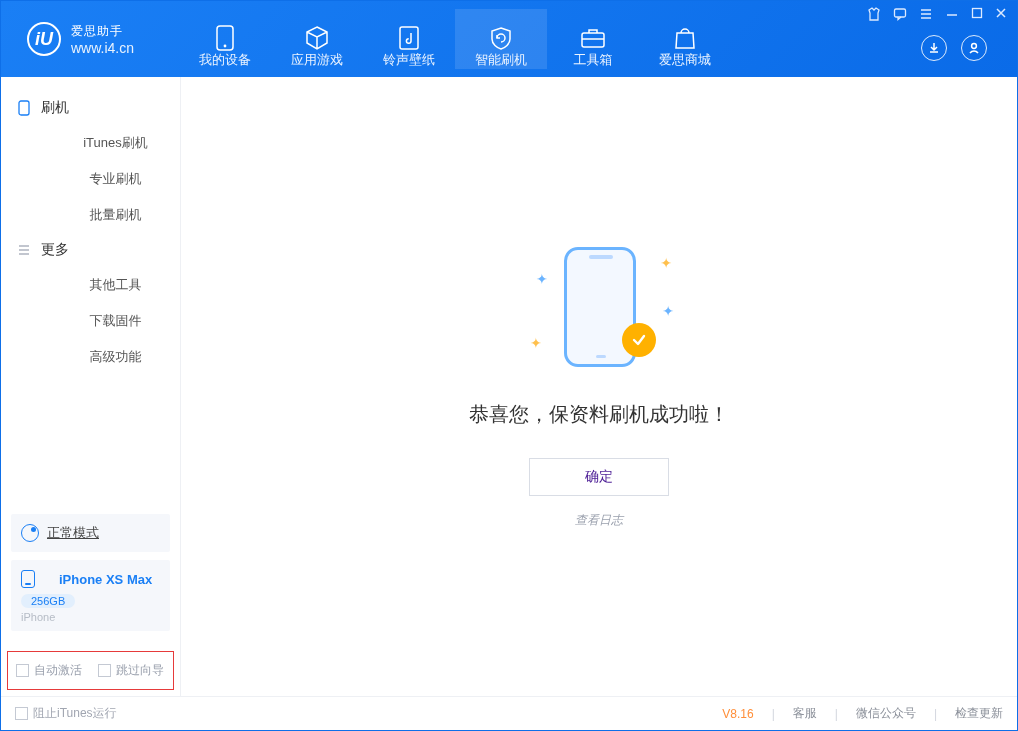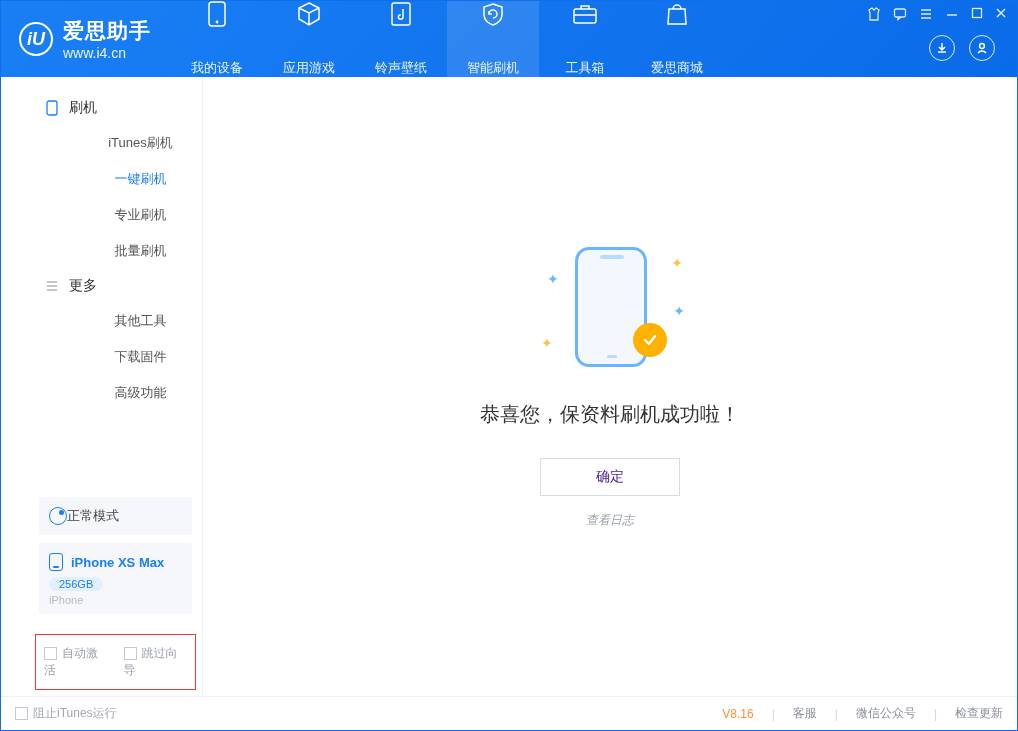--- a/index.html
+++ b/index.html
@@ -19,21 +19,21 @@
     position: relative;
     background: #fff;
   }
   
   .header {
     height: 76px;
     background: linear-gradient(135deg, #1a7ff5 0%, #0a6be8 100%);
     color: #fff;
     display: flex;
     align-items: stretch;
-    padding: 0;
+    padding: 8px;
     position: relative;
   }
   .logo {
     display: flex;
     align-items: center;
     padding: 0 16px 0 18px;
     min-width: 170px;
   }
   .logo-icon {
     width: 34px;
@@ -41,32 +41,32 @@
     border: 2.5px solid #fff;
     border-radius: 50%;
     display: flex;
     align-items: center;
     justify-content: center;
     margin-right: 10px;
     font-weight: bold;
     font-size: 18px;
     font-style: italic;
   }
-  .logo-text .title { font-size: 21px; font-weight: bold; letter-spacing: 1px; }
+  .logo-text .title { font-size: 12px; font-weight: normal; letter-spacing: 1px; }
   .logo-text .sub { font-size: 14px; opacity: 0.9; }
   .tabs {
     display: flex;
     align-items: stretch;
   }
   .tab {
     width: 92px;
     display: flex;
     flex-direction: column;
     align-items: center;
-    justify-content: space-between;
+    justify-content: flex-end;
     cursor: pointer;
     font-size: 13px;
     color: #eaf3ff;
   }
   .tab.active {
     background: rgba(255,255,255,0.12);
   }
   .tab-icon {
     width: 26px;
     height: 26px;
@@ -103,27 +103,26 @@
     color: #fff;
     cursor: pointer;
   }
   
   .body {
     flex: 1;
     display: flex;
     overflow: hidden;
   }
   .sidebar {
-    width: 202px;
+    width: 180px;
     background: #fff;
     border-right: 1px solid #eef0f4;
     display: flex;
     flex-direction: column;
     position: relative;
-    padding-left: 28px;
   }
   .side-scroll { flex: 1; overflow-y: auto; padding-top: 14px; }
   .side-group-title {
     display: flex;
     align-items: center;
     gap: 10px;
     padding: 8px 16px;
     font-size: 14px;
     color: #333;
     font-weight: 500;
@@ -138,43 +137,45 @@
     cursor: pointer;
     text-align: center;
   }
   .side-item.active { color: #1a7ff5; }
   .side-bottom {
     padding: 8px 10px 10px 10px;
   }
   .mode-row {
     display: flex;
     align-items: flex-start;
+    gap: 8px;
     padding: 10px 10px;
     background: #f5f7fb;
     border-radius: 2px;
     margin-bottom: 8px;
     font-size: 13px;
     color: #444;
+    text-decoration: underline;
   }
   .mode-icon {
     width: 18px; height: 18px; border: 1.5px solid #1a7ff5; border-radius: 50%;
     display: inline-flex; align-items: center; justify-content: center;
     position: relative;
   }
   .mode-icon::after {
     content: ""; width: 5px; height: 5px; background: #1a7ff5; border-radius: 50%;
     position: absolute; top: 2px; right: 2px;
   }
   .device-row {
     padding: 10px 10px 8px 10px;
     background: #f5f7fb;
     border-radius: 2px;
   }
   .device-title {
-    display: flex; align-items: center; gap: 8px; color: #1a7ff5;
+    display: flex; align-items: center; gap: 24px; color: #1a7ff5;
     font-size: 13px; font-weight: bold;
   }
   .device-phone-icon {
     width: 14px; height: 18px; border: 1.6px solid #1a7ff5; border-radius: 3px; position: relative;
   }
   .device-phone-icon::after { content: ""; width: 6px; height: 2px; background: #1a7ff5; position: absolute; bottom: 2px; left: 3px; border-radius: 1px; }
   .device-cap {
     display: inline-block; margin-top: 6px; font-size: 11px; color: #1a7ff5;
     background: #e2effd; border-radius: 10px; padding: 1px 10px;
   }
@@ -401,21 +402,20 @@
       <div class="side-scroll">
         <div class="side-group-title">
           <span class="ico">
             <svg width="12" height="16" viewBox="0 0 12 16">
                 <rect x="1" y="1" width="10" height="14" rx="2" fill="none" stroke="#1a7ff5" stroke-width="1.3"></rect>
               </svg>
           </span>
           <span>刷机</span>
         </div>
         <div class="side-item">iTunes刷机</div>
-        <div class="side-item active">一键刷机</div>
         <div class="side-item">专业刷机</div>
         <div class="side-item">批量刷机</div>
 
         <div class="side-group-title" style="">
           <span class="ico">
             <svg width="14" height="12" viewBox="0 0 14 12">
                 <path d="M2 2 L12 2 M2 6 L12 6 M2 10 L12 10" stroke="#aeb4c0" stroke-width="1.5"></path>
               </svg>
           </span>
           <span>更多</span>

